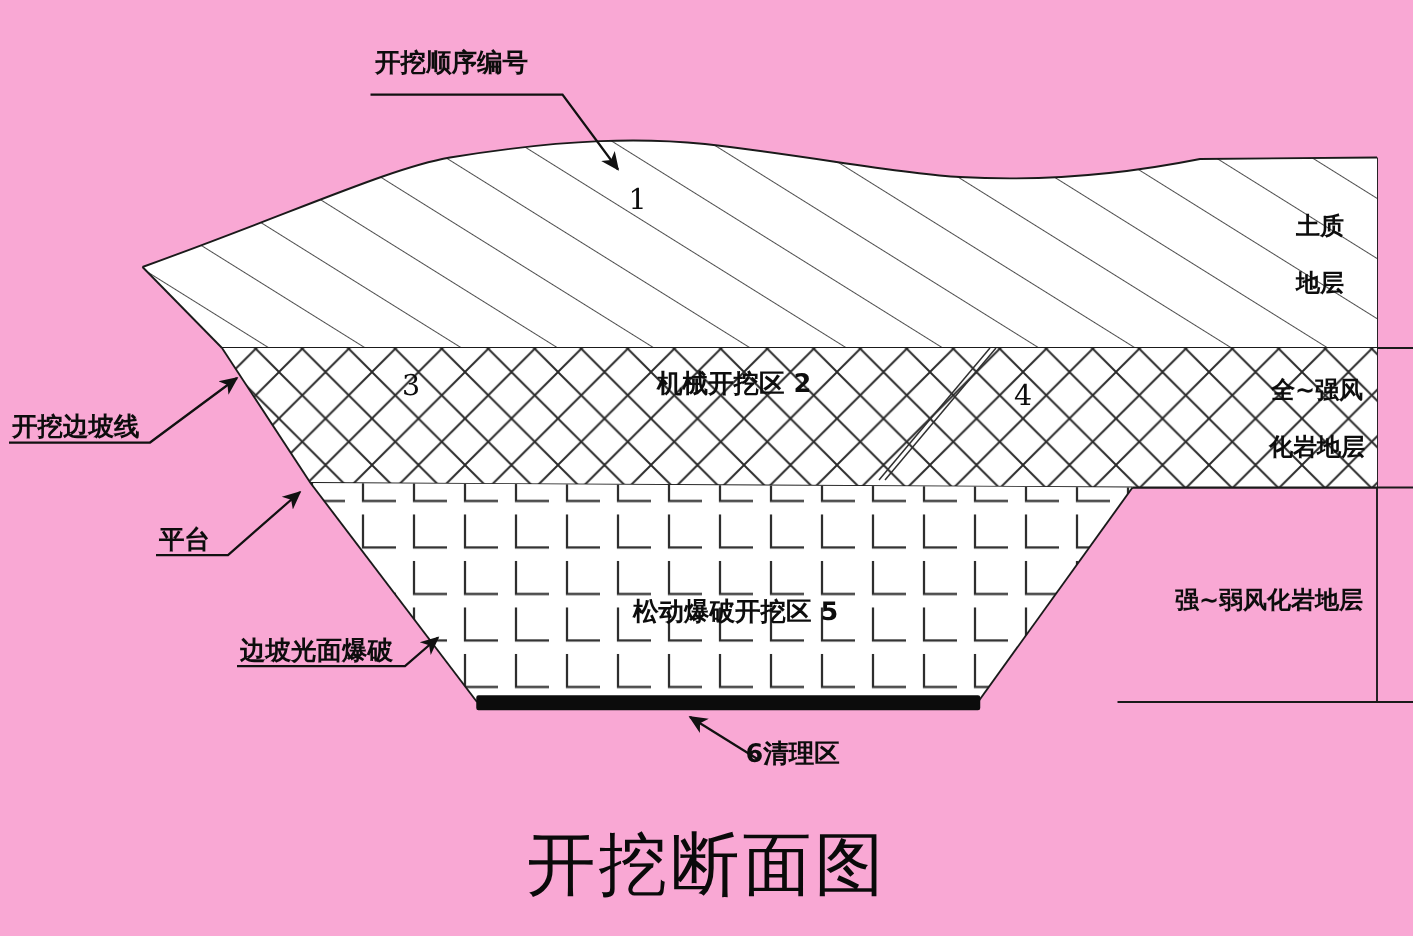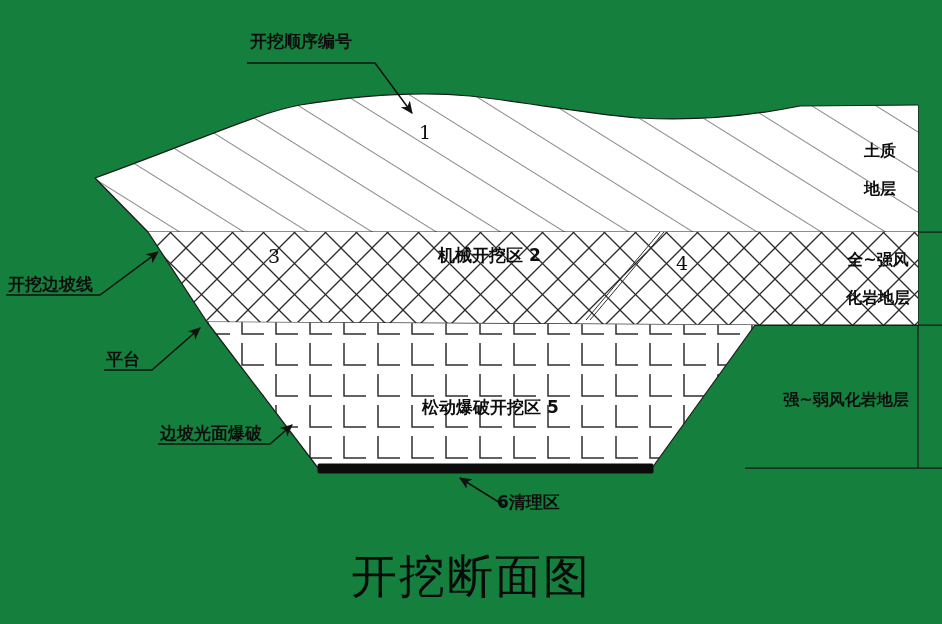--- a/index.html
+++ b/index.html
@@ -12,21 +12,21 @@
     width: 942px;
     height: 624px;
     font-family: "DejaVu Sans", "Liberation Sans", sans-serif;
     overflow: hidden;
     position: relative;
   }
   #figure-root {
     position: relative;
     width: 942px;
     height: 624px;
-    background: #15803d;
+    background: #f9a8d4;
   }
   svg#diagram {
     display: block;
     width: 942px;
     height: 624px;
   }
   .stroke-thin   { fill: none; stroke: #1a1a1a; stroke-width: 1.25; }
   .stroke-hair   { fill: none; stroke: #303030; stroke-width: 1.0; }
   .stroke-leader { fill: none; stroke: #111111; stroke-width: 1.5; }
   .stroke-thick  { fill: #0c0c0c; stroke: #0c0c0c; stroke-width: 1; }

